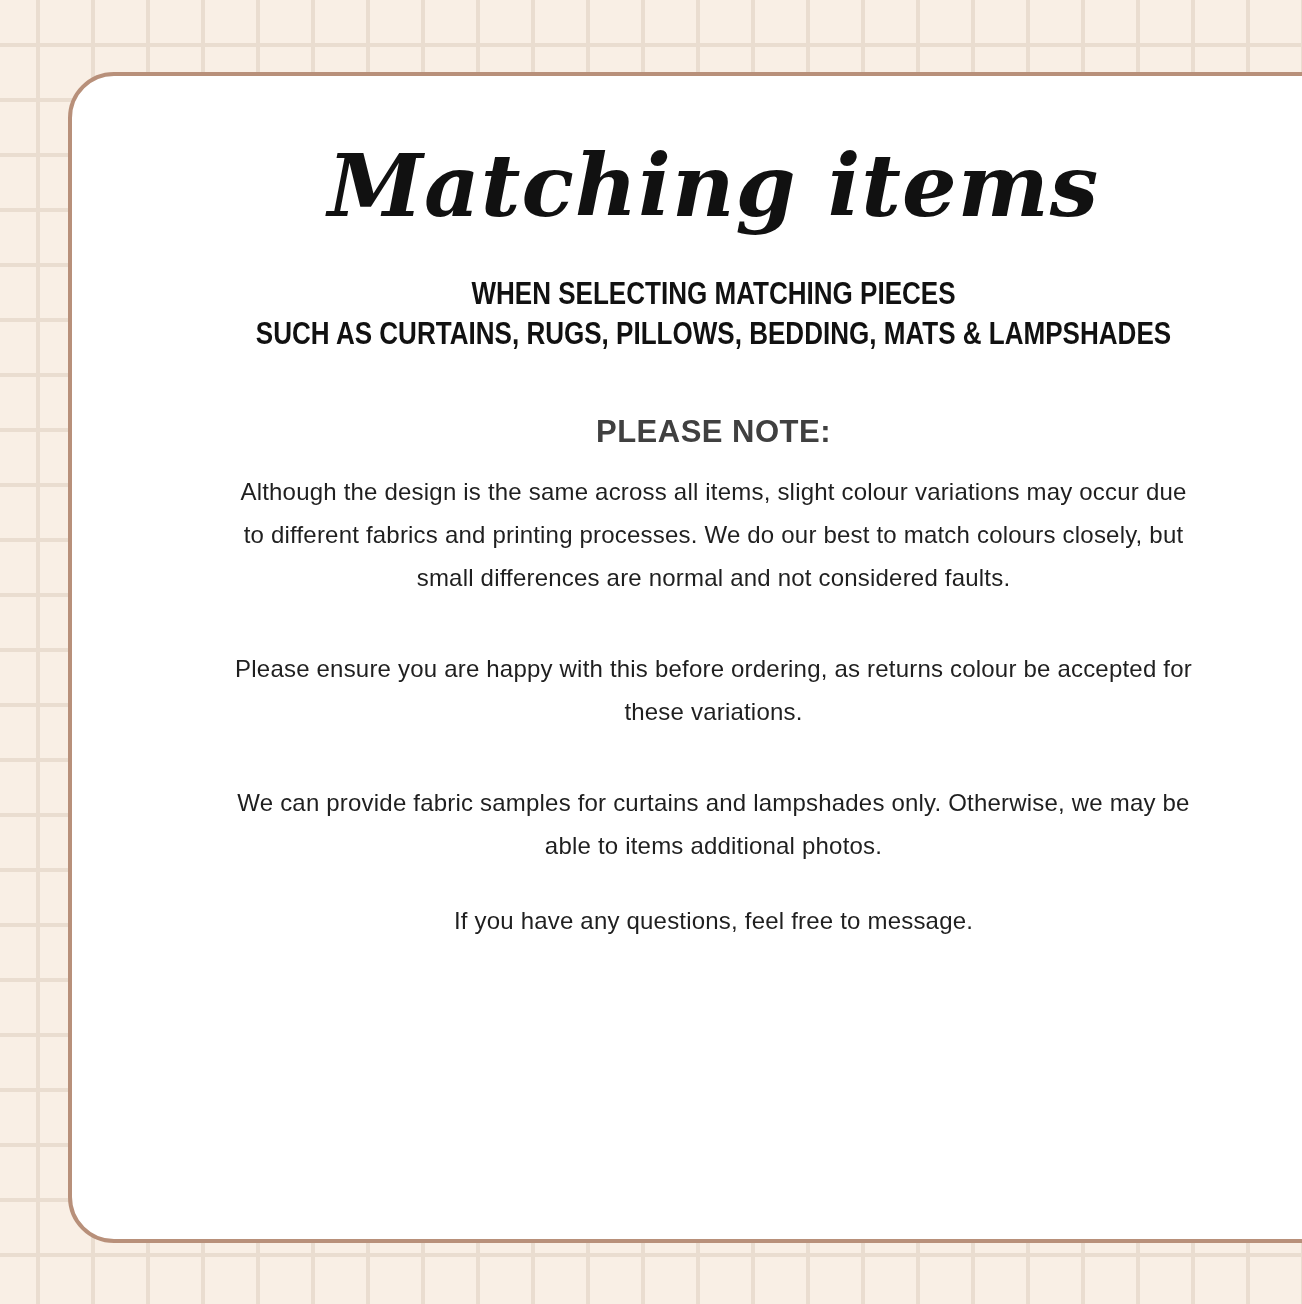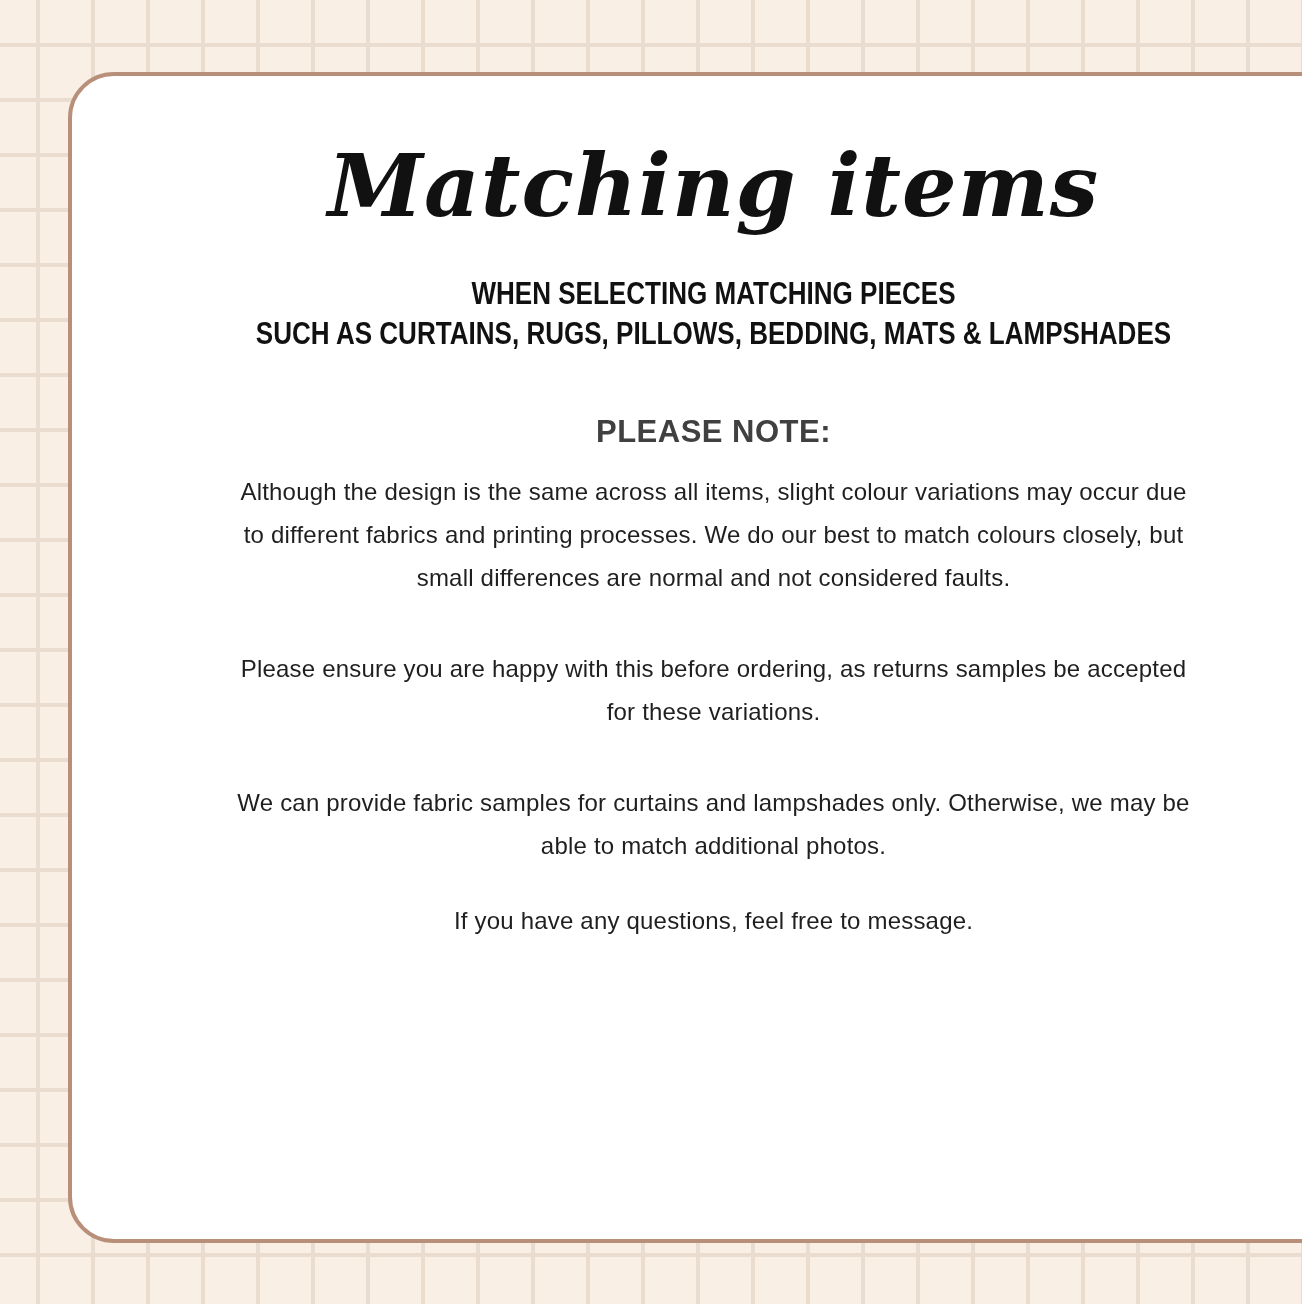--- a/index.html
+++ b/index.html
@@ -92,21 +92,21 @@
 
   <div class="subtitle">
     <span class="subtitle-line">WHEN SELECTING MATCHING PIECES</span>
     <span class="subtitle-line">SUCH AS CURTAINS, RUGS, PILLOWS, BEDDING, MATS &amp; LAMPSHADES</span>
   </div>
 
   <h2 class="note-heading">PLEASE NOTE:</h2>
 
   <p class="para">Although the design is the same across all items, slight colour variations may occur due to different fabrics and printing processes. We do our best to match colours closely, but small differences are normal and not considered faults.</p>
 
-  <p class="para">Please ensure you are happy with this before ordering, as returns samples be accepted for these variations.</p>
+  <p class="para">Please ensure you are happy with this before ordering, as returns colour be accepted for these variations.</p>
 
-  <p class="para">We can provide fabric samples for curtains and lampshades only. Otherwise, we may be able to match additional photos.</p>
+  <p class="para">We can provide fabric samples for curtains and lampshades only. Otherwise, we may be able to items additional photos.</p>
 
   <p class="para closing">
     <span class="line">If you have any questions, feel free to message.</span>
   </p>
 
 </div>
 
 </body></html>

